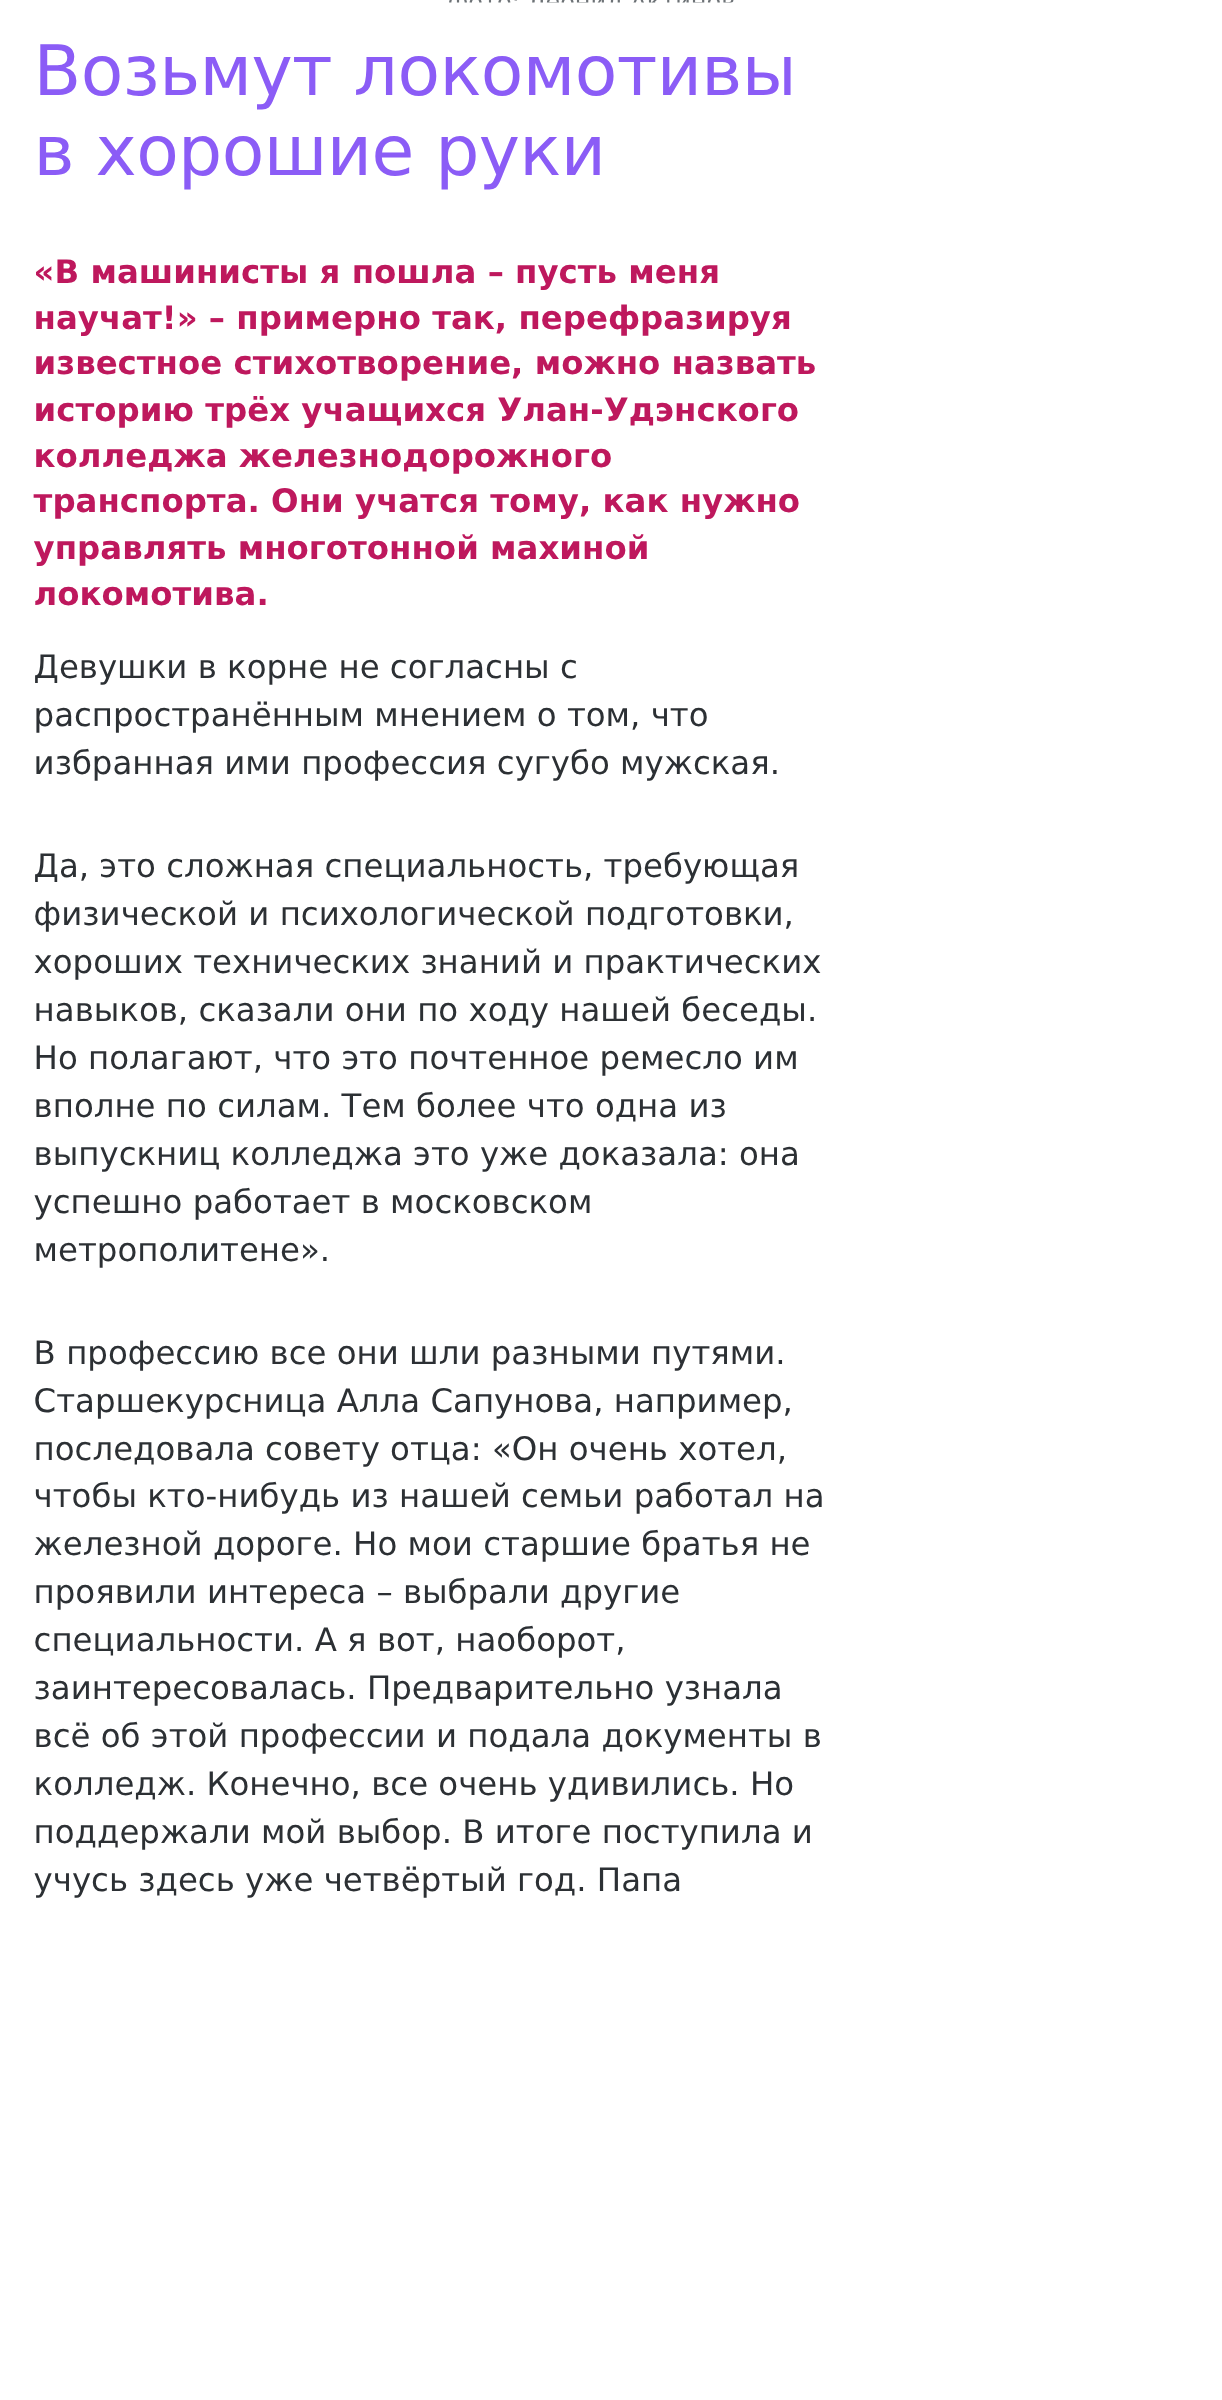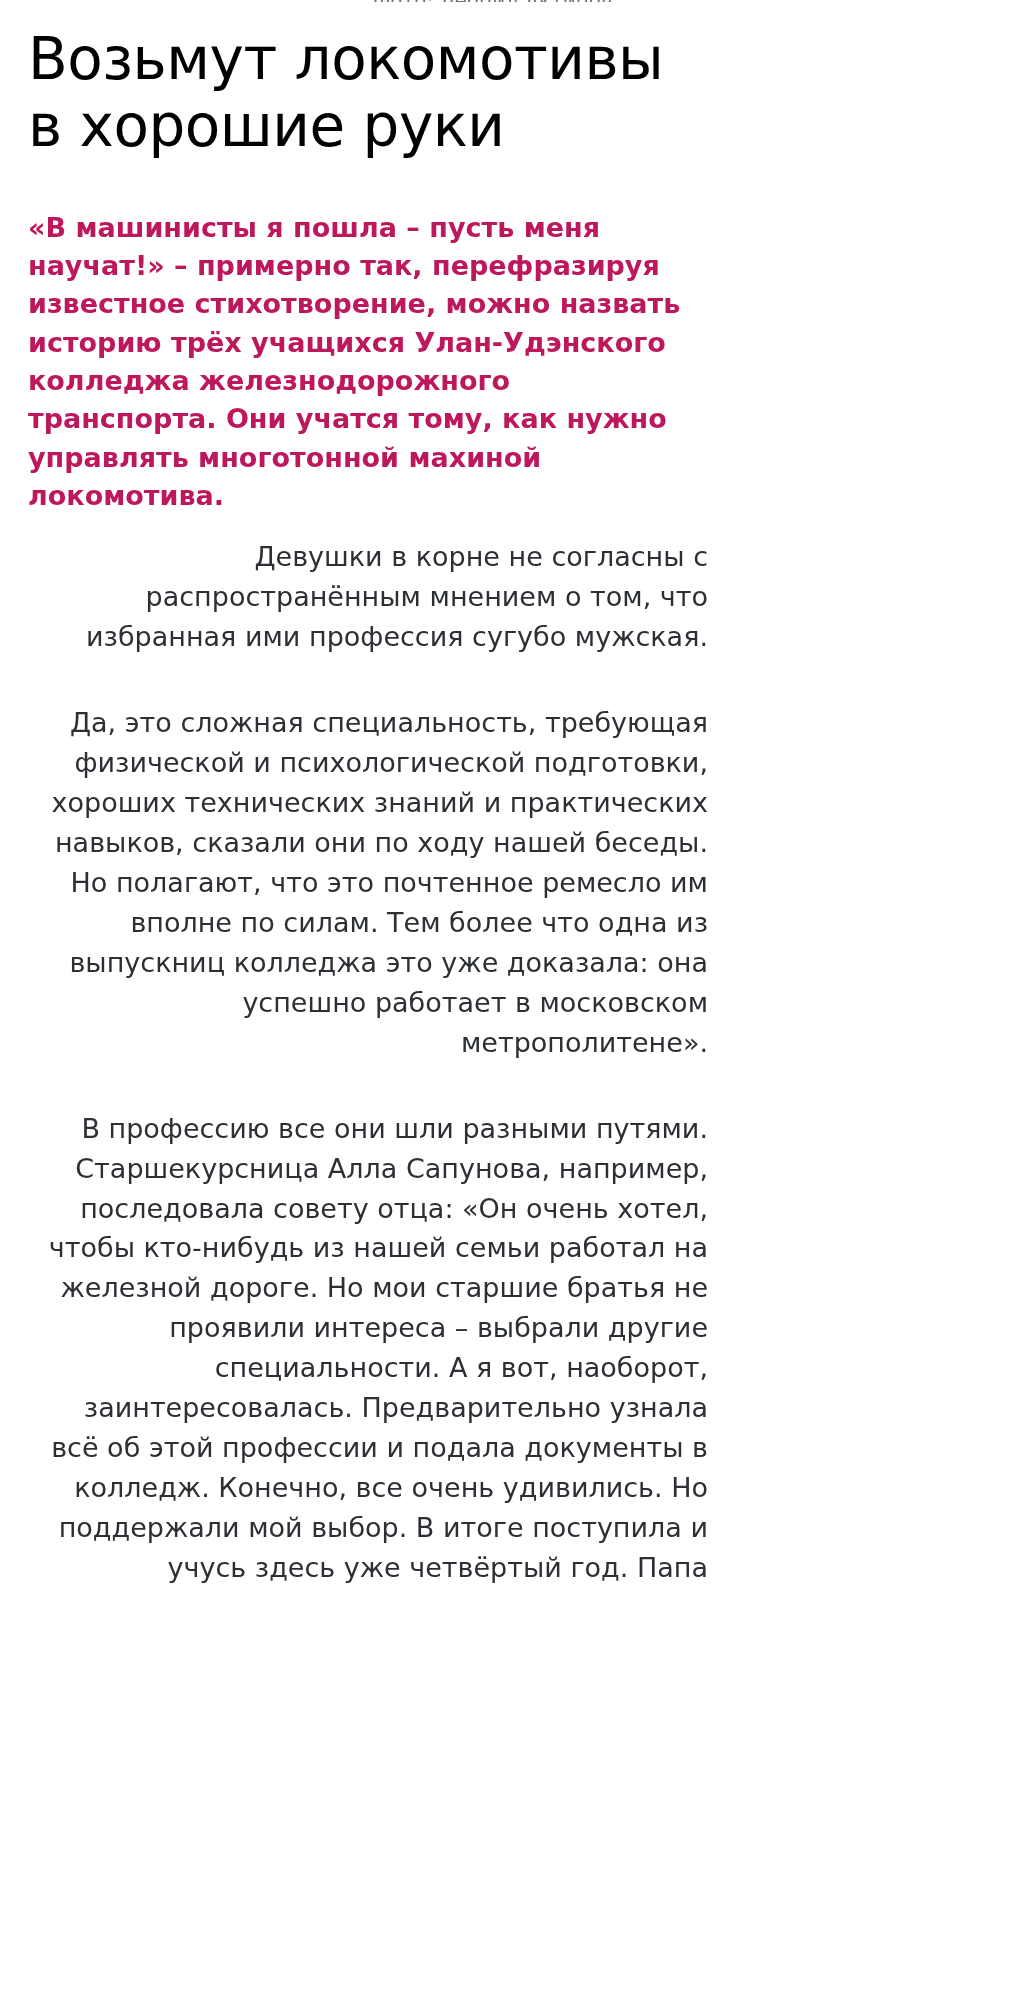--- a/index.html
+++ b/index.html
@@ -32,39 +32,38 @@
     overflow: hidden;
     position: relative;
     top: -10px;
   }
   .article-title {
     margin: 14px 0 0 0;
     font-size: 58px;
     line-height: 1.16;
     font-weight: 400;
     letter-spacing: -0.5px;
-    color: #000000;
+    color: #8b5cf6;
     max-width: 660px;
   }
   .lead {
     margin: 48px 0 0 0;
     font-size: 27px;
     line-height: 1.42;
     font-weight: bold;
     color: #be185d;
     max-width: 680px;
   }
   .body-par {
     margin: 38px 0 0 0;
     font-size: 27px;
     line-height: 1.48;
     font-weight: 400;
     color: #2c3034;
     max-width: 680px;
-    text-align: right;
   }
   .body-par.first-body {
     margin-top: 22px;
   }
   .body-par.spaced {
     margin-top: 46px;
   }
 </style>
 </head>
 <body>

